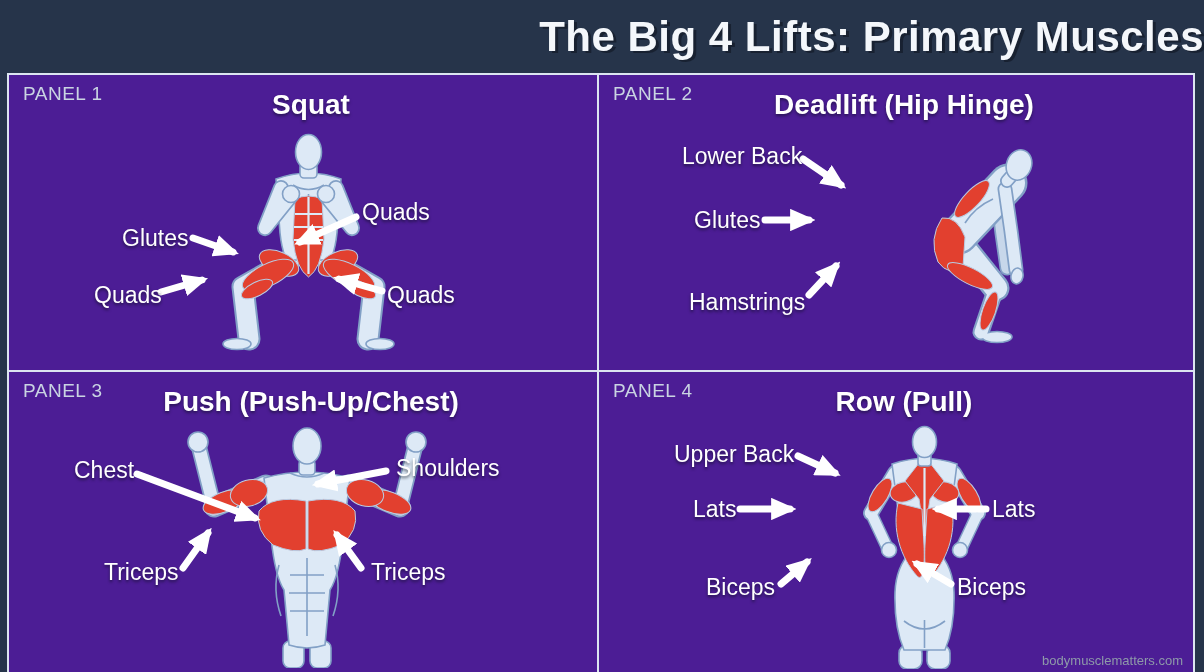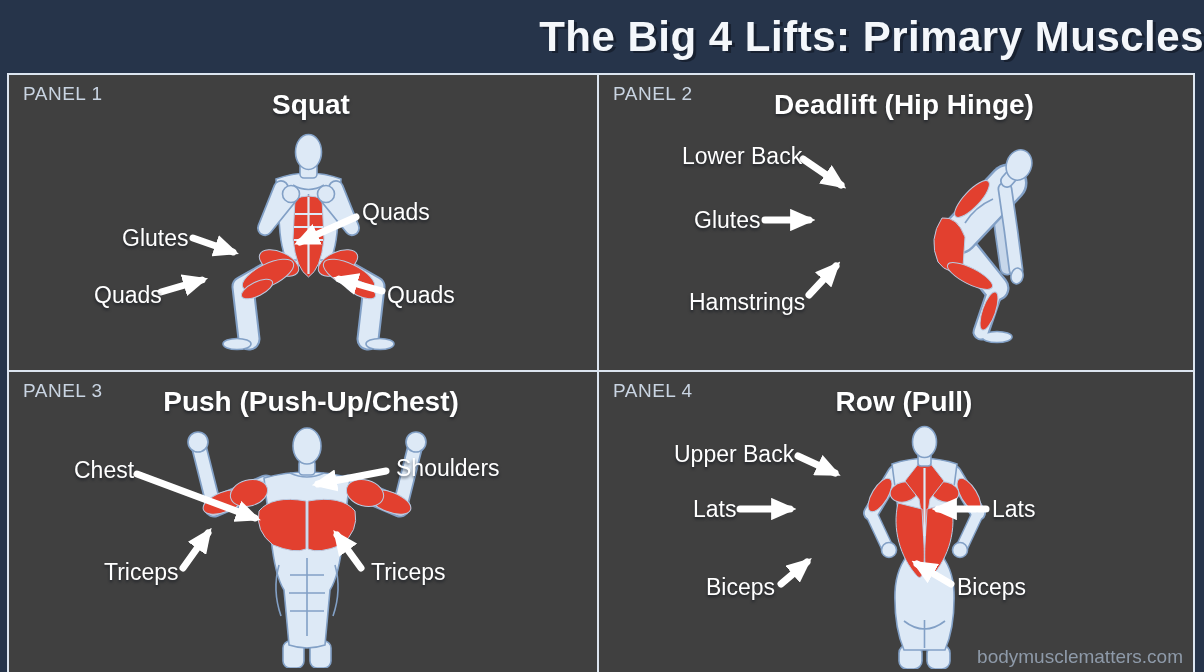--- a/index.html
+++ b/index.html
@@ -15,38 +15,38 @@
   .main-title {
     margin:0; font-size:42px; font-weight:700; color:#f4f7fb; letter-spacing:.5px;
     text-shadow:3px 2px 0 rgba(12,19,30,.55);
   }
   .grid {
     position:absolute; top:73px; left:7px; width:1188px; height:599px;
     box-sizing:border-box; border:2px solid #dce5f0; border-bottom:none;
     display:grid; grid-template-columns:588px 1fr; grid-template-rows:295px 1fr;
     gap:2px; background:#dce5f0;
   }
-  .panel { position:relative; background:#404040; overflow:hidden; }
+  .panel { position:relative; background:#4c1d95; overflow:hidden; }
   .panel-tag {
     position:absolute; top:8px; left:14px; font-size:19px; color:#c9d4e2; letter-spacing:.5px;
   }
   .panel-title {
     position:absolute; top:6px; left:0; width:100%; text-align:center; margin:8px;
     font-size:28px; font-weight:700; color:#ffffff;
     text-shadow:0 2px 3px rgba(8,14,24,.5);
   }
   .ann {
     position:absolute; font-size:23px; font-weight:400; color:#ffffff; white-space:nowrap;
     transform:translateY(-50%); text-shadow:0 2px 3px rgba(8,14,24,.6);
   }
   .figure { position:absolute; }
   .arrows { position:absolute; left:0; top:0; width:100%; height:100%; pointer-events:none; }
   .arrow { stroke:#ffffff; stroke-width:7; stroke-linecap:round; }
   .watermark {
-    position:absolute; right:10px; bottom:4px; font-size:19px; color:#8e9aa9; font-weight:400;
+    position:absolute; right:10px; bottom:4px; font-size:13px; color:#8e9aa9; font-weight:400;
   }
   
   .bf  { fill:#dde9f6; stroke:#82a0c6; stroke-width:1.6; }
   .lo  { fill:none; stroke:#82a0c6; stroke-linecap:round; stroke-linejoin:round; }
   .lf  { fill:none; stroke:#dde9f6; stroke-linecap:round; stroke-linejoin:round; }
   .lfb { fill:none; stroke:#c7d7ea; stroke-linecap:round; stroke-linejoin:round; }
   .red { fill:#e2402f; stroke:#b9cbe2; stroke-width:1; }
   .dl  { fill:none; stroke:#82a0c6; stroke-width:1.6; }
   .ab  { fill:none; stroke:#dde9f6; stroke-width:2.2; }
 </style>

